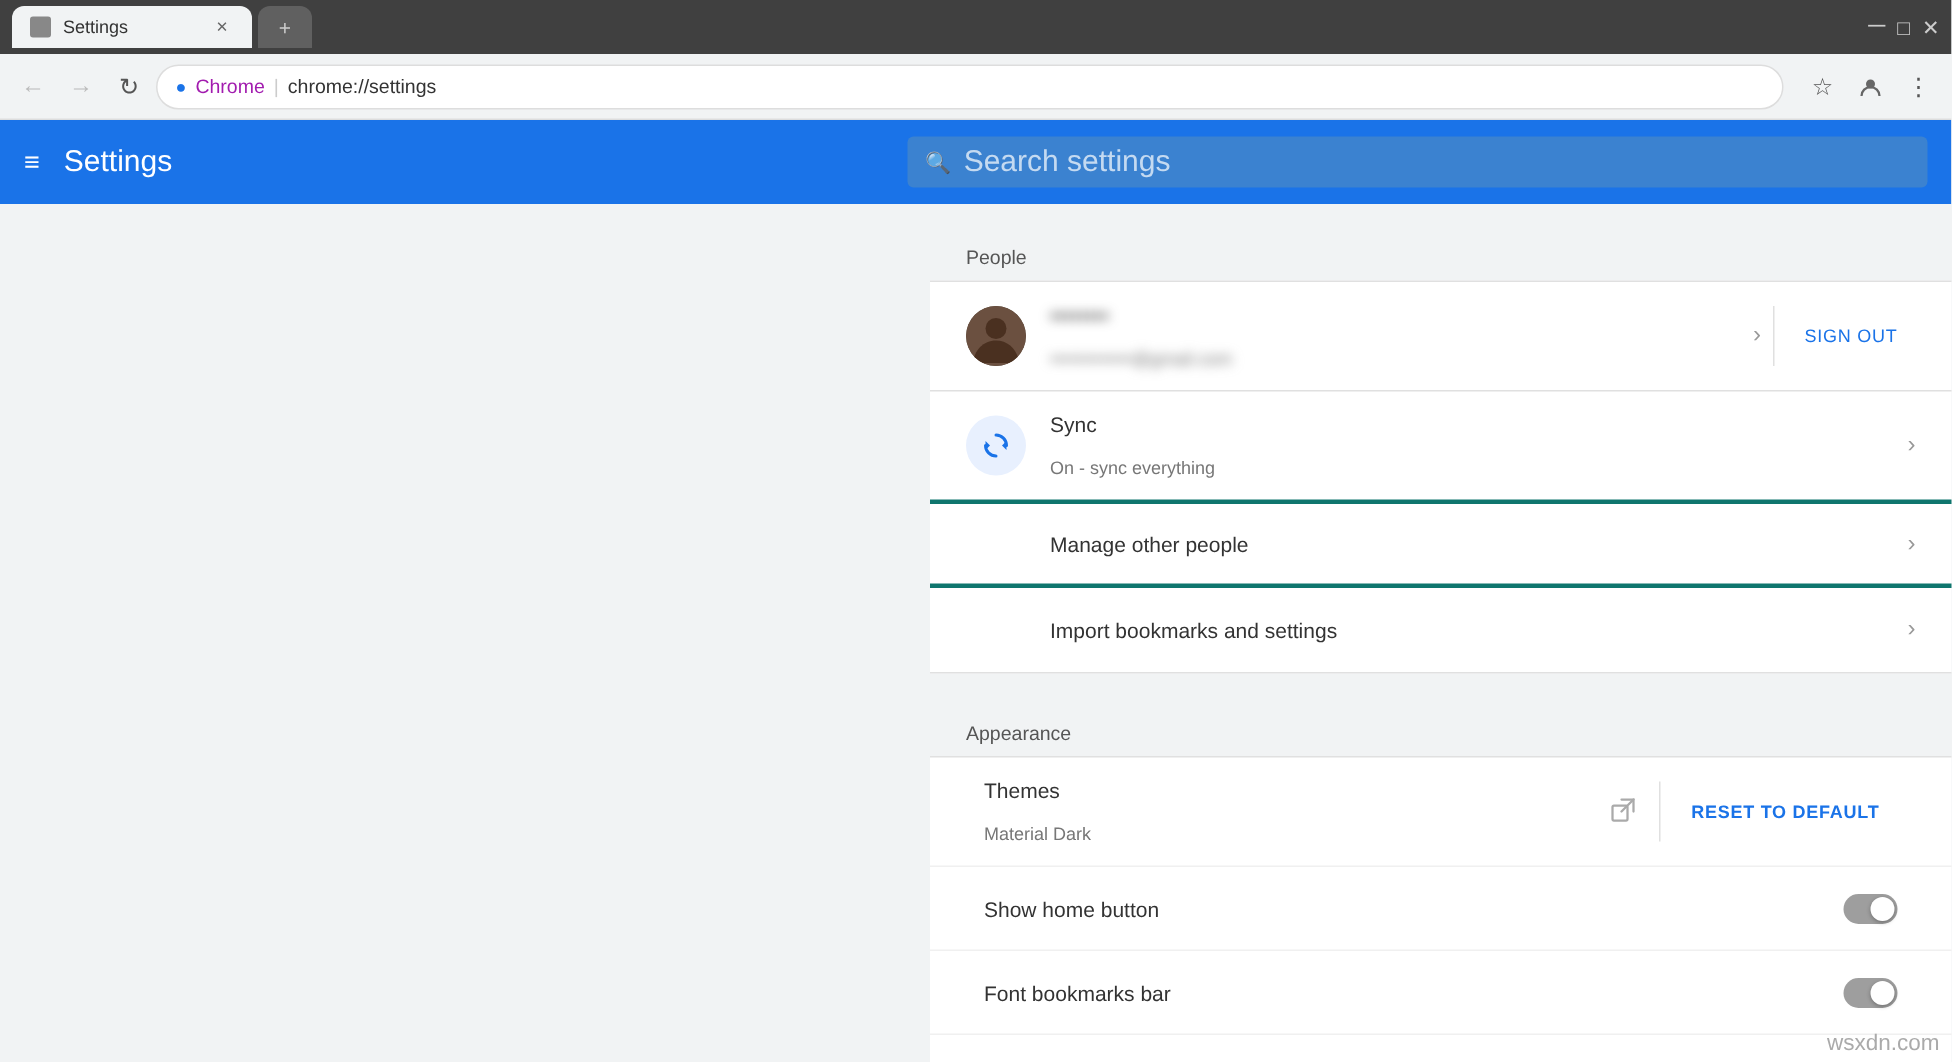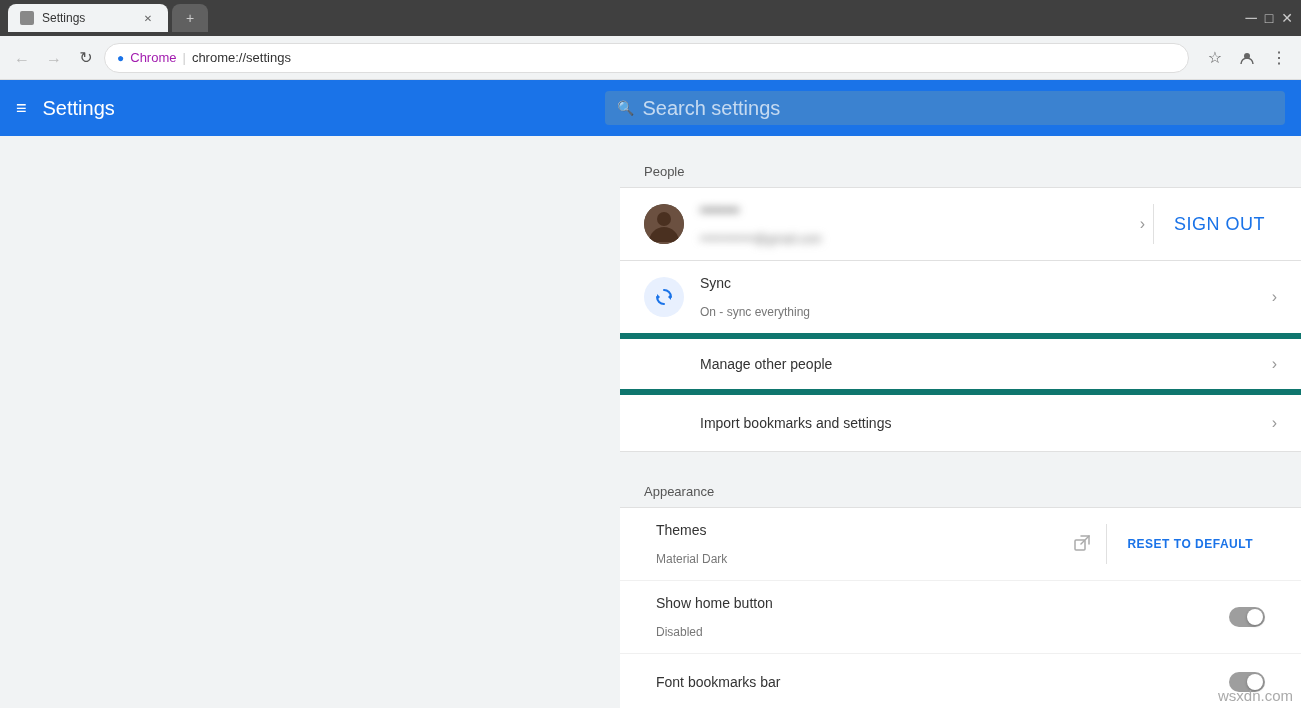--- a/index.html
+++ b/index.html
@@ -146,21 +146,21 @@
       background: white;
       margin: 0;
       border-top: 1px solid #e0e0e0;
       border-bottom: 1px solid #e0e0e0;
     }
 
     .settings-row {
       display: flex;
       align-items: center;
       padding: 14px 24px;
-      border-bottom: 6px solid #0f766e;
+      border-bottom: 3px solid #0f766e;
       cursor: pointer;
       min-height: 56px;
     }
     .settings-row:last-child { border-bottom: none; }
 
     .row-icon {
       width: 40px;
       height: 40px;
       border-radius: 50%;
       background: #e8f0fe;
@@ -186,21 +186,21 @@
     .row-content { flex: 1; }
     .row-title { font-size: 14px; color: #333; font-weight: 400; }
     .row-subtitle { font-size: 12px; color: #777; margin-top: 14px; }
 
     .chevron { color: #999; font-size: 16px; margin-left: 8px; }
 
     .sign-out-btn {
       background: transparent;
       border: none;
       color: #1a73e8;
-      font-size: 18px;
+      font-size: 12px;
       font-weight: 500;
       cursor: pointer;
       padding: 8px 12px;
       text-transform: uppercase;
       letter-spacing: 0.5px;
     }
 
     .section-gap { height: 24px; }
 
     
@@ -415,21 +415,20 @@
                 <path d="M7 9L15 1" stroke="#aaa" stroke-width="1.5" stroke-linecap="round"></path>
               </svg>
             </span>
             <div style="width:1px;height:40px;background:#e0e0e0;margin:0 8px;"></div>
             <button class="reset-btn">RESET TO DEFAULT</button>
           </div>
 
           <div class="appearance-row">
             <div class="row-content">
               <div class="row-title">Show home button</div>
-              <div class="row-subtitle">Disabled</div>
             </div>
             <div class="toggle"></div>
           </div>
 
           <div class="appearance-row">
             <div class="row-content">
               <div class="row-title">Font bookmarks bar</div>
             </div>
             <div class="toggle"></div>
           </div>

